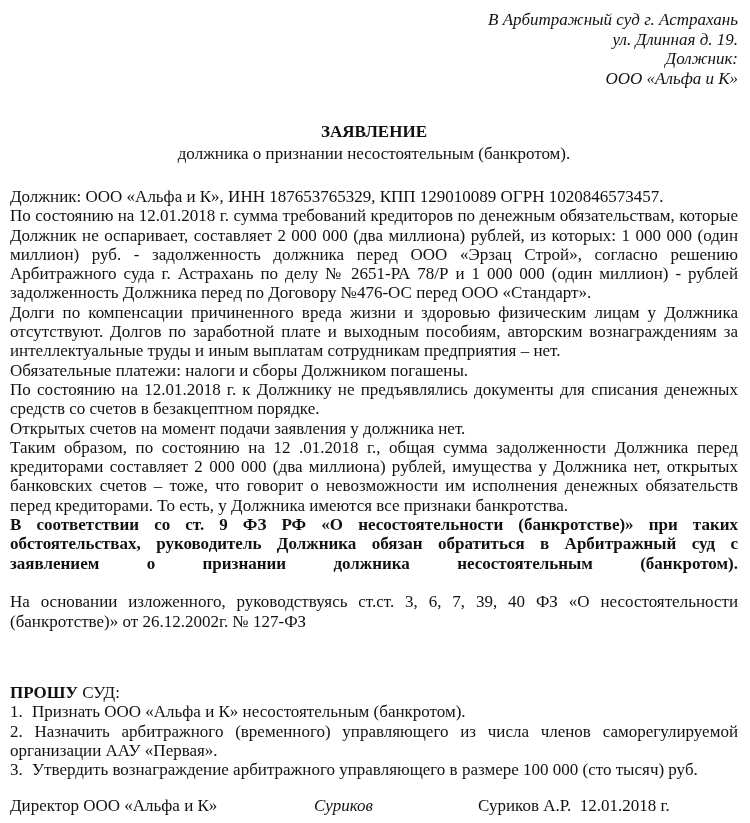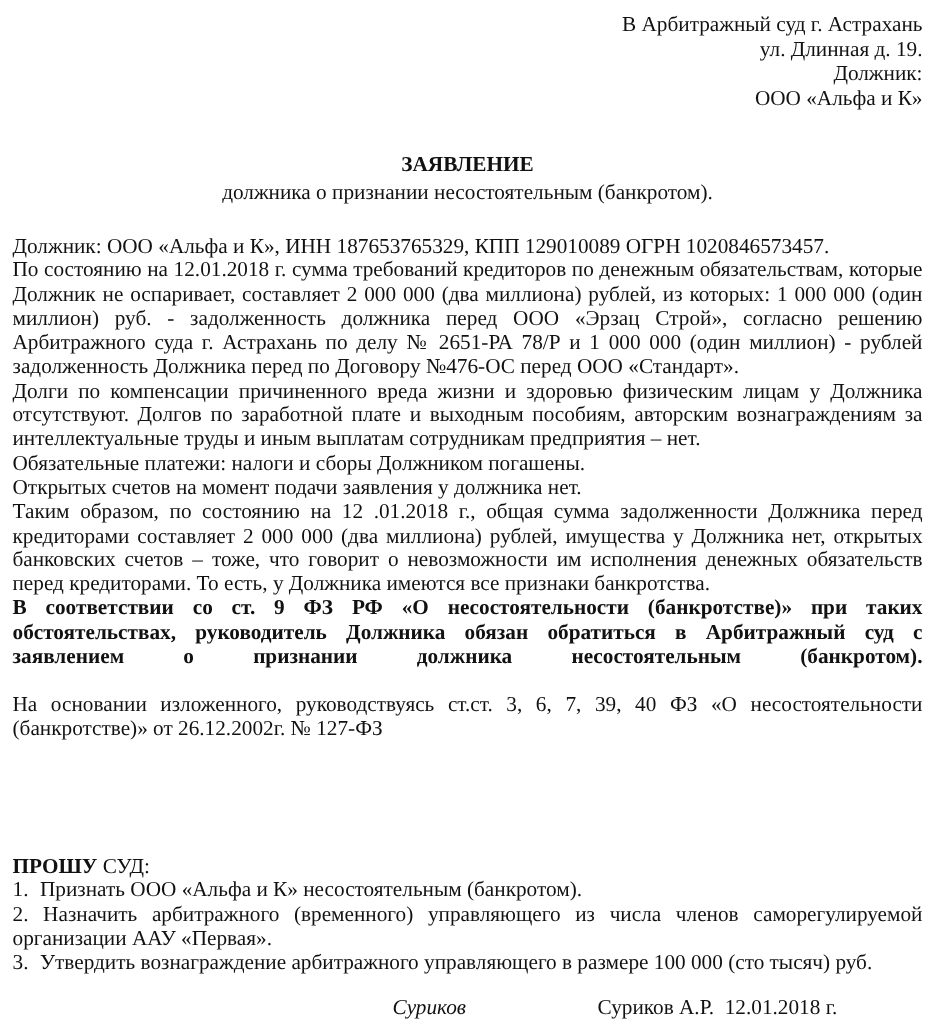--- a/index.html
+++ b/index.html
@@ -3,21 +3,21 @@
 <meta charset="utf-8">
 <style>
   html, body { margin: 0; padding: 0; background: #ffffff; }
   body {
     width: 750px; height: 823px; overflow: hidden; position: relative;
     font-family: "Liberation Serif", "DejaVu Serif", serif;
     color: #111111; font-size: 17px;
   }
   .doc { position: absolute; left: 10px; top: 0; width: 728px; }
   .addr { position: absolute; right: 0; text-align: right; line-height: 19.5px; top: 10px; width: 728px; }
-  .addr div { white-space: nowrap; }
+  .addr div { white-space: nowrap; font-style: italic; }
   .title { position: absolute; top: 122px; left: 0; width: 728px; text-align: center; font-weight: bold; line-height: 20px; }
   .subtitle { position: absolute; top: 144px; left: 0; width: 728px; text-align: center; line-height: 20px; }
   .body { position: absolute; top: 187px; left: 0; width: 728px; line-height: 19.3px; }
   .p { text-align: justify; text-align-last: left; margin: 0; }
   .p.full { text-align-last: justify; font-weight: bold; }
   .gap { height: 19.3px; }
   .request { position: absolute; top: 683px; left: 0; width: 728px; line-height: 19.3px; }
   .req-head b { font-weight: bold; }
   .item { display: flex; }
   .item .num { width: 22px; flex: none; }
@@ -40,20 +40,21 @@
   </div>
 
   <div class="title">ЗАЯВЛЕНИЕ</div>
   <div class="subtitle">должника о признании несостоятельным (банкротом).</div>
 
   <div class="body">
     <p class="p">Должник: ООО «Альфа и К», ИНН 187653765329, КПП 129010089 ОГРН 1020846573457.</p>
     <p class="p">По состоянию на 12.01.2018 г. сумма требований кредиторов по денежным обязательствам, которые Должник не оспаривает, составляет 2 000 000 (два миллиона) рублей, из которых: 1 000 000 (один миллион) руб. - задолженность должника перед ООО «Эрзац Строй», согласно решению Арбитражного суда г. Астрахань по делу № 2651-РА 78/Р и 1 000 000 (один миллион) - рублей задолженность Должника перед по Договору №476-ОС перед ООО «Стандарт».</p>
     <p class="p">Долги по компенсации причиненного вреда жизни и здоровью физическим лицам у Должника отсутствуют. Долгов по заработной плате и выходным пособиям, авторским вознаграждениям за интеллектуальные труды и иным выплатам сотрудникам предприятия – нет.</p>
     <p class="p">Обязательные платежи: налоги и сборы Должником погашены.</p>
+    <p class="p">По состоянию на 12.01.2018 г. к Должнику не предъявлялись документы для списания денежных средств со счетов в безакцептном порядке.</p>
     <p class="p">Открытых счетов на момент подачи заявления у должника нет.</p>
     <p class="p">Таким образом, по состоянию на 12 .01.2018 г., общая сумма задолженности Должника перед кредиторами составляет 2 000 000 (два миллиона) рублей, имущества у Должника нет, открытых банковских счетов – тоже, что говорит о невозможности им исполнения денежных обязательств перед кредиторами. То есть, у Должника имеются все признаки банкротства.</p>
     <p class="p full">В соответствии со ст. 9 ФЗ РФ «О несостоятельности (банкротстве)» при таких обстоятельствах, руководитель Должника обязан обратиться в Арбитражный суд с заявлением о признании должника несостоятельным (банкротом).</p>
     <div class="gap"></div>
     <p class="p">На основании изложенного, руководствуясь ст.ст. 3, 6, 7, 39, 40 ФЗ «О несостоятельности (банкротстве)» от 26.12.2002г. № 127-ФЗ</p>
   </div>
 
   <div class="request">
     <div class="req-head"><b>ПРОШУ</b><span> СУД:</span></div>
     <div class="item">
@@ -64,17 +65,18 @@
       <span>2.</span>
       <span>Назначить арбитражного (временного) управляющего из числа членов саморегулируемой организации ААУ «Первая».</span>
     </div>
     <div class="item">
       <span class="num">3.</span>
       <span class="txt">Утвердить вознаграждение арбитражного управляющего в размере 100 000 (сто тысяч) руб.</span>
     </div>
   </div>
 
   <div class="sign">
+    <span style="left:0">Директор ООО «Альфа и К»</span>
     <span class="sig-italic" style="left:304px">Суриков</span>
     <span style="left:468px; white-space:pre">Суриков А.Р.  12.01.2018 г.</span>
   </div>
 
 </div>
 
 </body></html>

